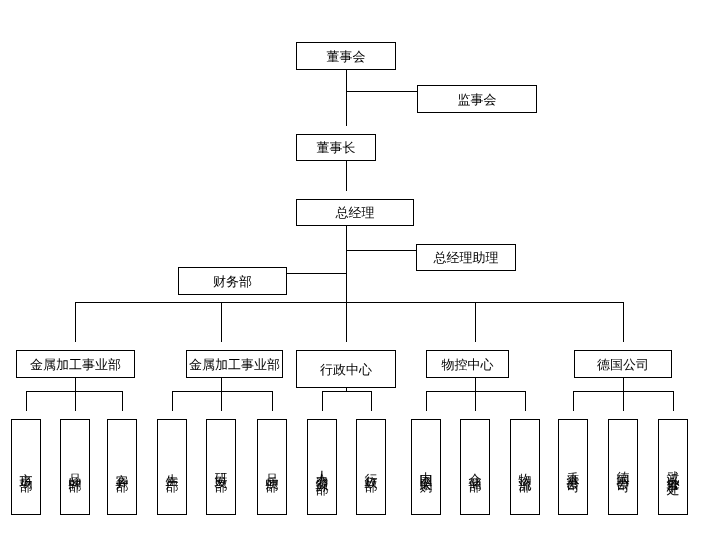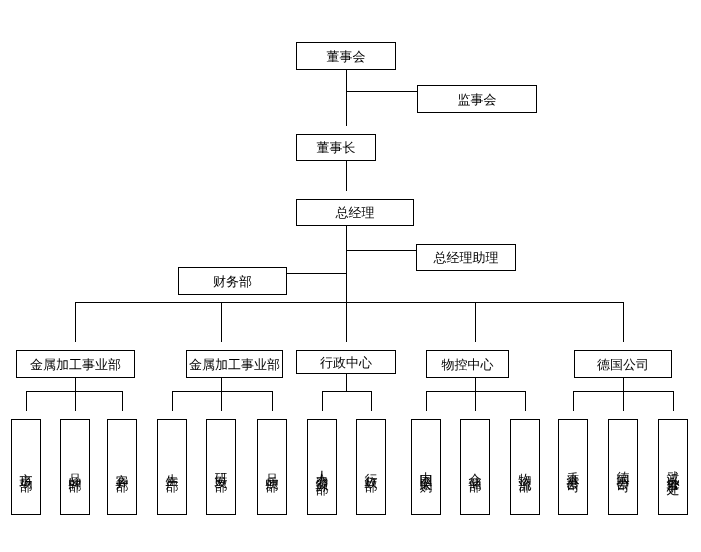--- a/index.html
+++ b/index.html
@@ -102,21 +102,21 @@
 
   <div class="node" style="left:296px;top:34px;width:100px;height:28px">董事会</div>
   <div class="node" style="left:417px;top:77px;width:120px;height:28px">监事会</div>
   <div class="node" style="left:296px;top:126px;width:80px;height:27px">董事长</div>
   <div class="node" style="left:296px;top:191px;width:118px;height:27px">总经理</div>
   <div class="node" style="left:416px;top:236px;width:100px;height:27px">总经理助理</div>
   <div class="node" style="left:178px;top:259px;width:109px;height:28px">财务部</div>
 
   <div class="node" style="left:16px;top:342px;width:119px;height:28px">金属加工事业部</div>
   <div class="node" style="left:186px;top:342px;width:97px;height:28px">金属加工事业部</div>
-  <div class="node" style="left:296px;top:342px;width:100px;height:24px">行政中心</div>
+  <div class="node" style="left:296px;top:342px;width:100px;height:38px">行政中心</div>
   <div class="node" style="left:426px;top:342px;width:83px;height:28px">物控中心</div>
   <div class="node" style="left:574px;top:342px;width:98px;height:28px">德国公司</div>
 
   <div class="node v" style="left:11px;top:411px;width:30px;height:96px">市场部</div>
   <div class="node v" style="left:60px;top:411px;width:30px;height:96px">品牌部</div>
   <div class="node v" style="left:107px;top:411px;width:30px;height:96px">客户部</div>
 
   <div class="node v" style="left:157px;top:411px;width:30px;height:96px">生产部</div>
   <div class="node v" style="left:206px;top:411px;width:30px;height:96px">研发部</div>
   <div class="node v" style="left:257px;top:411px;width:30px;height:96px">品质部</div>

